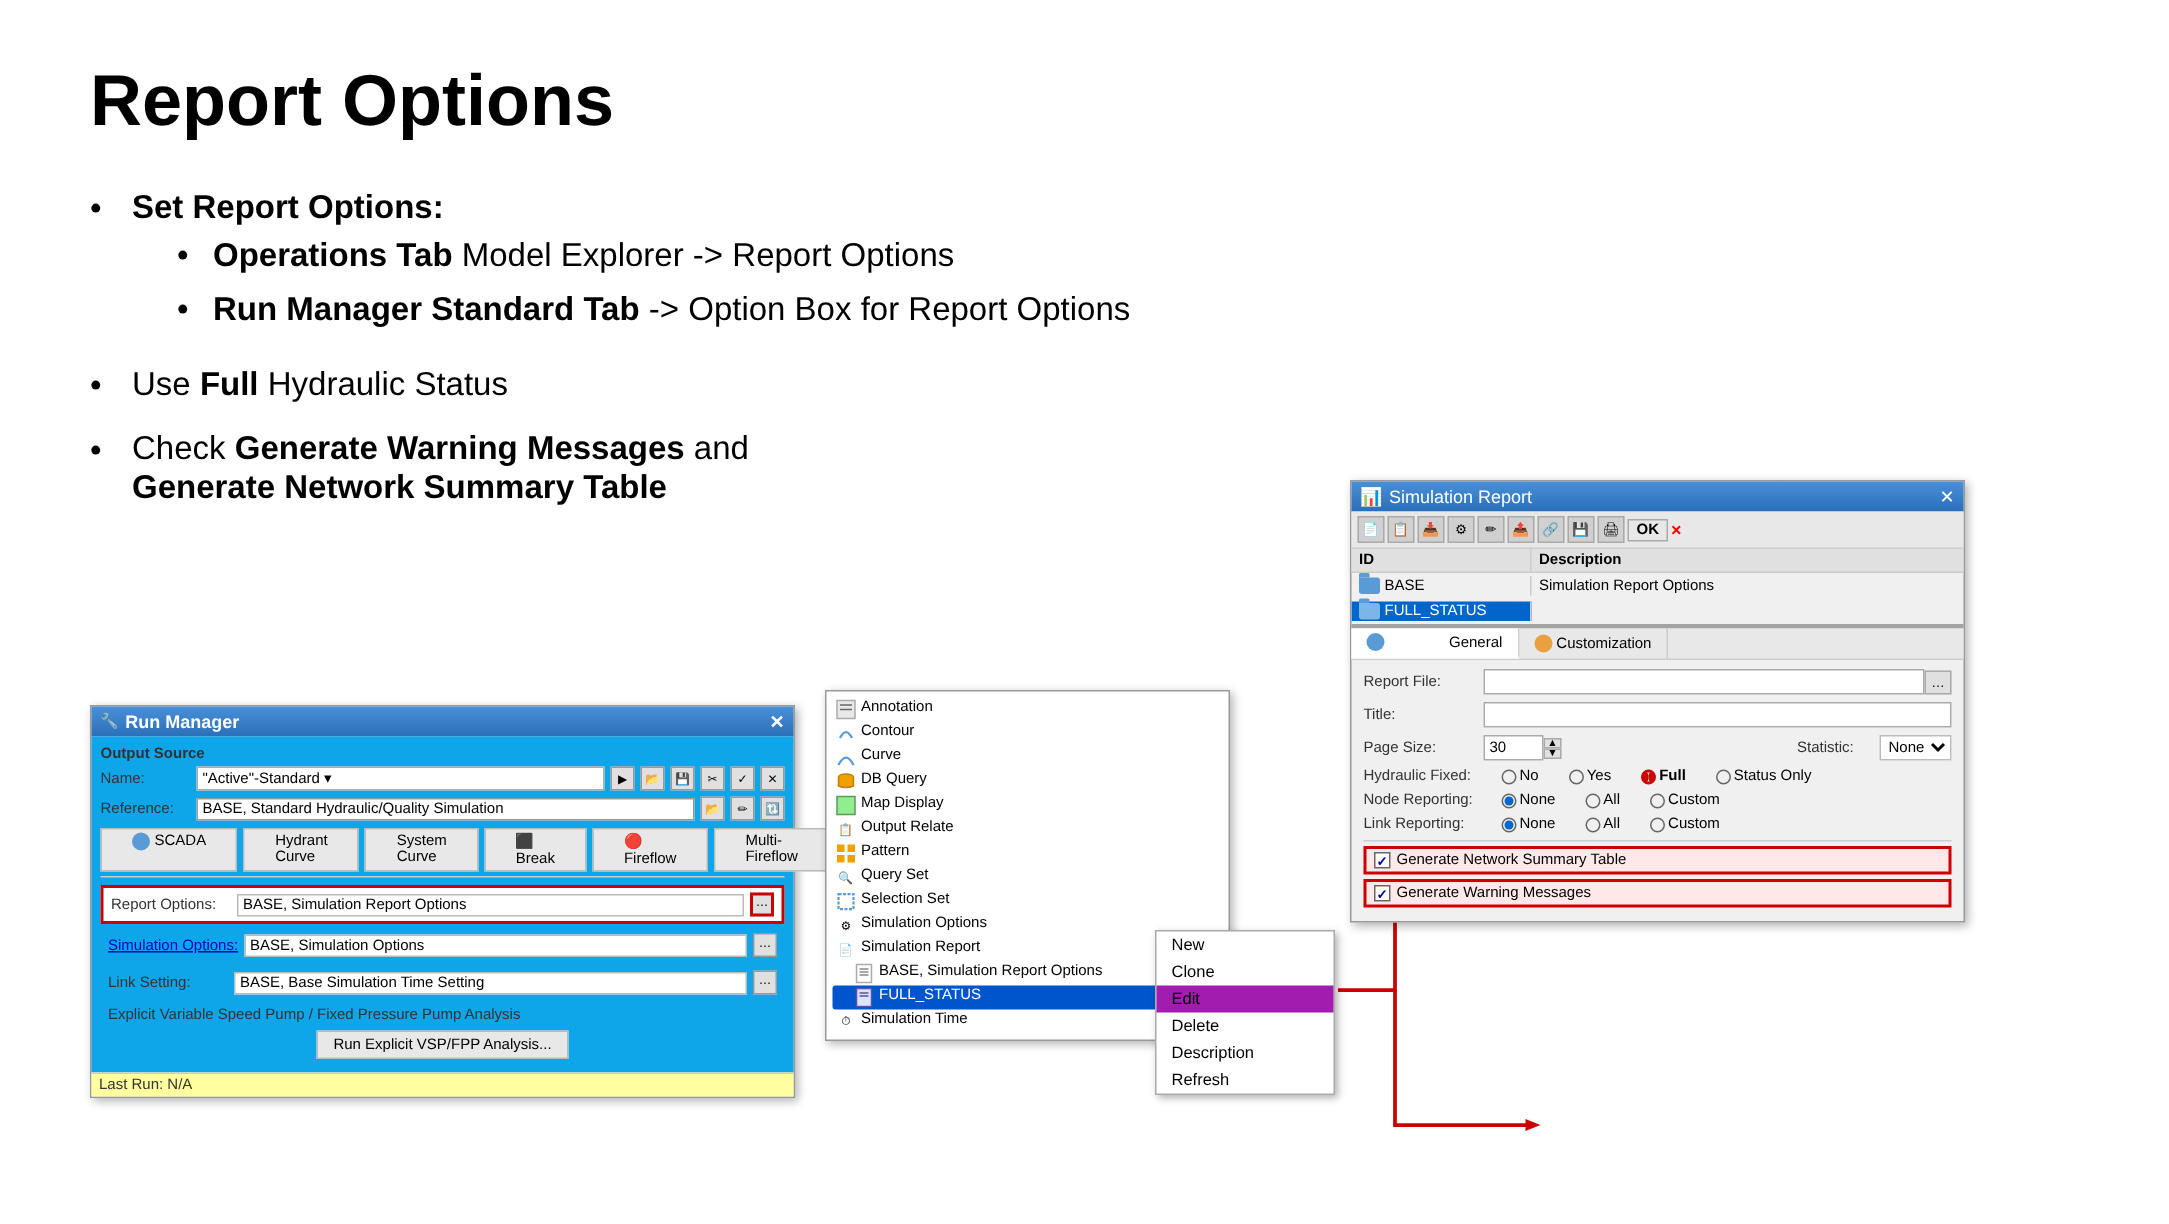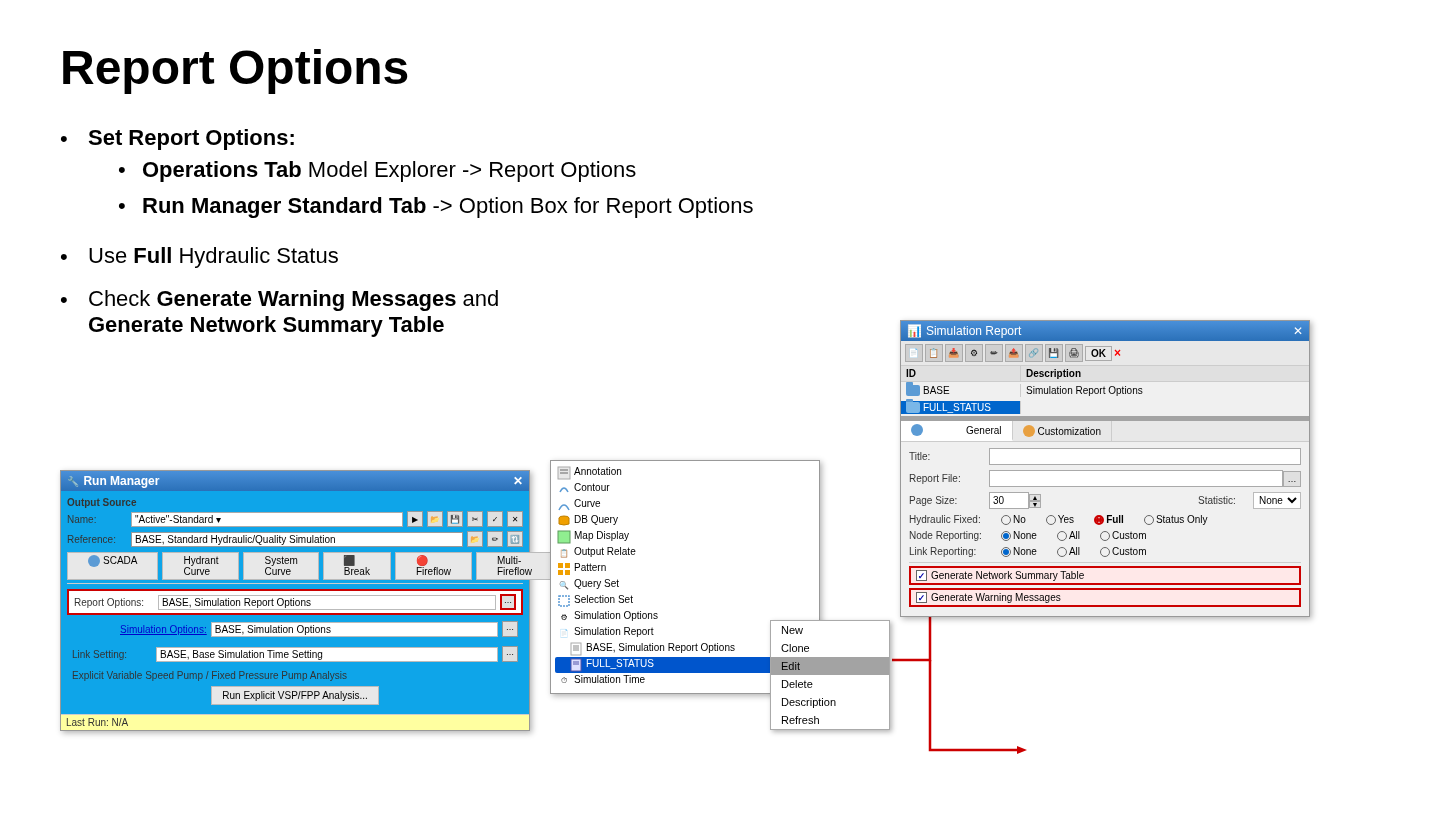--- a/index.html
+++ b/index.html
@@ -203,21 +203,20 @@
       border: 1px solid #bbb;
       padding: 1px 3px;
     }
 
     .sim-options-row {
       padding: 3px 5px;
       margin-bottom: 3px;
       display: flex;
       align-items: center;
       gap: 4px;
-      margin-left: 48px;
     }
 
     .sim-label {
       font-size: 10px;
       color: #0000cc;
       min-width: 80px;
       text-decoration: underline;
     }
 
     .time-row {
@@ -301,21 +300,21 @@
       font-size: 11px;
       z-index: 10;
     }
 
     .context-item {
       padding: 3px 10px;
       cursor: pointer;
     }
 
     .context-item.highlighted {
-      background: #a3a3a3;
+      background: #a21caf;
     }
 
     
     .sim-report-window {
       position: absolute;
       left: 840px;
       top: -140px;
       width: 410px;
       background: #f0f0f0;
       border: 1px solid #999;
@@ -873,21 +872,21 @@
         <div class="sim-icon-btn">🖨</div>
         <span class="ok-btn">OK</span>
         <span class="cancel-icon">×</span>
       </div>
 
       <div class="id-desc-header">
         <div class="id-col">ID</div>
         <div class="desc-col">Description</div>
       </div>
 
-      <div style="border-bottom:5px solid #a3a3a3;max-height:70px;overflow-y:auto;">
+      <div style="border-bottom:3px solid #a3a3a3;max-height:70px;overflow-y:auto;">
 
         <div class="id-desc-row">
           <div class="id-cell">
             <span class="folder-icon-blue"></span>
             <span>BASE</span>
           </div>
           <div class="desc-cell">Simulation Report Options</div>
         </div>
 
         <div class="id-desc-row">
@@ -906,28 +905,28 @@
         </div>
         <div class="report-tab">
           <span class="report-tab-icon" style="background:#e8a040;"></span>
           <span>Customization</span>
         </div>
       </div>
 
       <div class="form-section">
 
         <div class="form-row">
-          <span class="form-label">Title:</span>
-          <input class="form-input" type="text" value="" style="">
-        </div>
-
-        <div class="form-row">
           <span class="form-label">Report File:</span>
           <input class="form-input" type="text" value="" style="">
           <span class="browse-btn">…</span>
+        </div>
+
+        <div class="form-row">
+          <span class="form-label">Title:</span>
+          <input class="form-input" type="text" value="" style="">
         </div>
 
         <div class="form-row">
           <span class="form-label">Page Size:</span>
           <input class="form-input-short" type="text" value="30" style="">
           <div class="spin-control">
             <div class="spin-up">▲</div>
             <div class="spin-down">▼</div>
           </div>
           <span style="flex:1;"></span>

